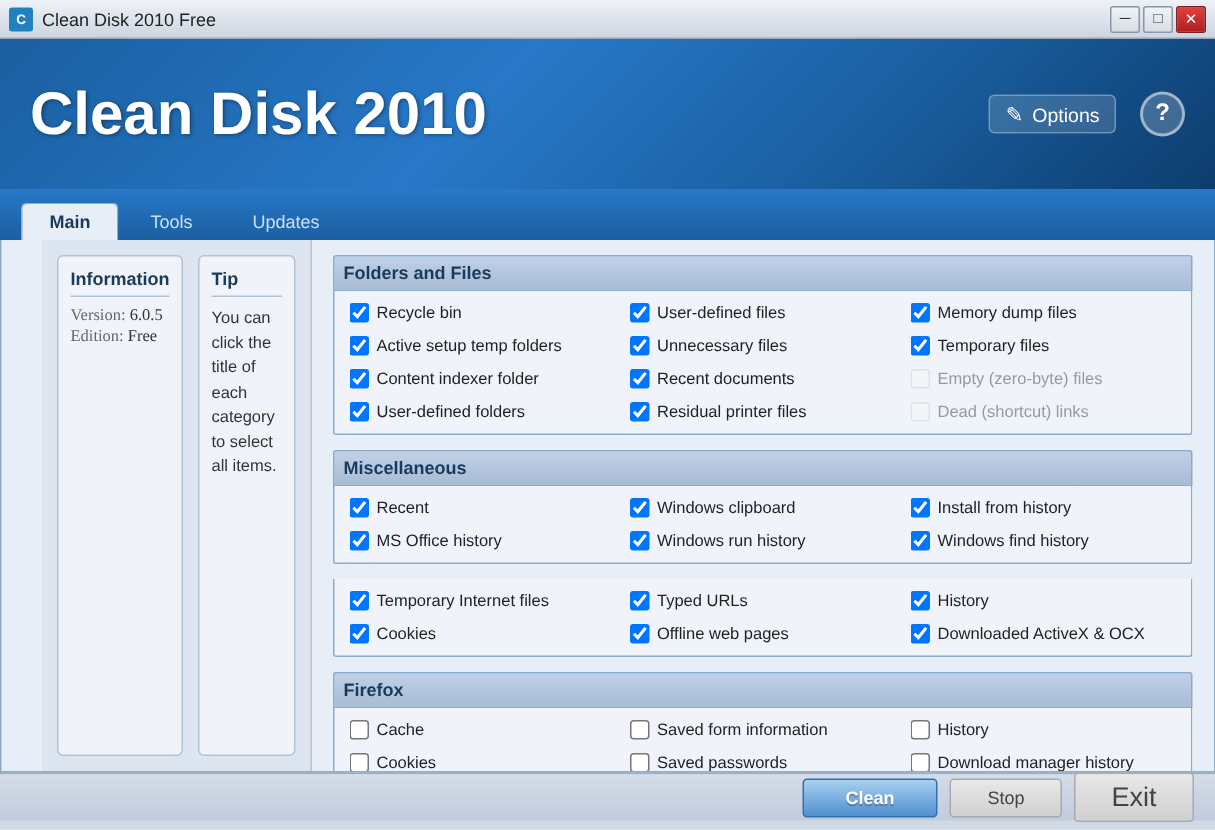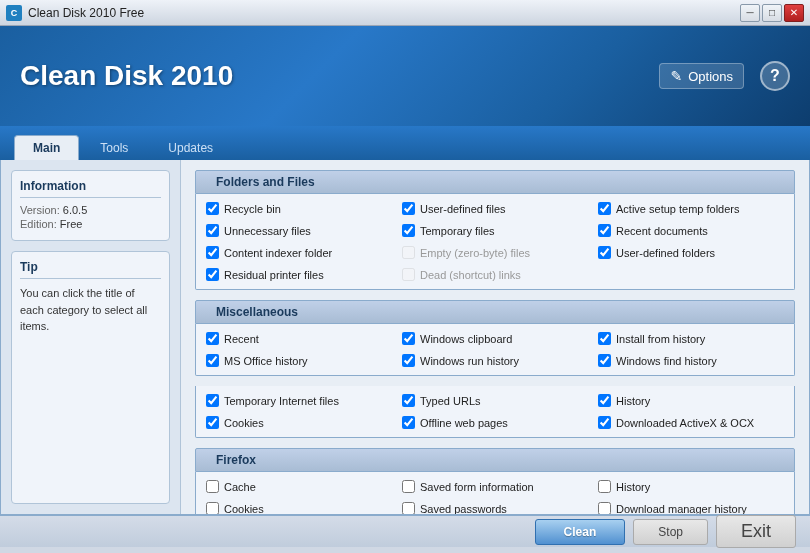--- a/index.html
+++ b/index.html
@@ -25,21 +25,21 @@
     
     .app-header {
       background: linear-gradient(135deg, #1a5fa0 0%, #2878c8 40%, #1a5fa0 70%, #0d3d6e 100%);
       height: 100px;
       display: flex;
       align-items: center;
       padding: 0 20px;
       justify-content: space-between;
       position: relative;
     }
-    .app-title { color: white; font-size: 28px; font-weight: bold; text-shadow: 1px 1px 3px rgba(0,0,0,0.4); }
+    .app-title { color: white; font-size: 40px; font-weight: bold; text-shadow: 1px 1px 3px rgba(0,0,0,0.4); }
     .header-right { display: flex; align-items: center; gap: 16px; }
     .options-btn {
       display: flex; align-items: center; gap: 6px; color: white; font-size: 13px; cursor: pointer;
       background: rgba(255,255,255,0.15); border: 1px solid rgba(255,255,255,0.3); border-radius: 4px; padding: 4px 10px;
     }
     .options-icon { font-size: 14px; }
     .help-btn {
       width: 30px; height: 30px; border-radius: 50%; background: rgba(255,255,255,0.2);
       border: 2px solid rgba(255,255,255,0.5); color: white; font-size: 16px; font-weight: bold;
       display: flex; align-items: center; justify-content: center; cursor: pointer;
@@ -80,31 +80,32 @@
     }
 
     
     .sidebar {
       width: 180px;
       min-width: 180px;
       background: #dce5f0;
       border-right: 1px solid #b0c4d8;
       padding: 10px;
       display: flex;
-      flex-direction: column;
+      flex-direction: row;
       gap: 10px;
+      margin-left: 27px;
     }
     .info-box {
       background: #f0f4fa;
       border: 1px solid #b0c4d8;
       border-radius: 4px;
       padding: 8px;
     }
     .info-box-title { font-weight: bold; font-size: 12px; color: #1a3a5c; margin-bottom: 6px; border-bottom: 1px solid #b0c4d8; padding-bottom: 4px; }
-    .info-row { font-size: 11px; color: #333; margin-bottom: 2px; }
+    .info-row { font-size: 11px; color: #333; margin-bottom: 2px; font-family: Liberation Serif, serif; }
     .info-label { color: #666; }
     .tip-box {
       background: #f0f4fa;
       border: 1px solid #b0c4d8;
       border-radius: 4px;
       padding: 8px;
       flex: 1;
     }
     .tip-box-title { font-weight: bold; font-size: 12px; color: #1a3a5c; margin-bottom: 6px; border-bottom: 1px solid #b0c4d8; padding-bottom: 4px; }
     .tip-text { font-size: 11px; color: #333; line-height: 1.5; }
@@ -115,21 +116,21 @@
       padding: 10px 14px;
       overflow-y: auto;
       background: #e8eef5;
     }
 
     
     .section { margin-bottom: 10px; }
     .section-header {
       background: linear-gradient(to bottom, #c0d0e8, #a8bcd4);
       border: 1px solid #8aabcc;
-      padding: 4px 20px;
+      padding: 4px 6px;
       font-weight: bold;
       font-size: 12px;
       color: #1a3a5c;
       border-radius: 2px 2px 0 0;
     }
     .section-body {
       background: #f0f4fa;
       border: 1px solid #8aabcc;
       border-top: none;
       padding: 8px 10px;
@@ -238,37 +239,41 @@
         <label class="checkbox-item">
             <input type="checkbox" checked="" style="">
             <span>Recycle bin</span>
           </label>
         <label class="checkbox-item">
             <input type="checkbox" checked="" style="">
             <span>User-defined files</span>
           </label>
         <label class="checkbox-item">
             <input type="checkbox" checked="" style="">
+            <span>Memory dump files</span>
+          </label>
+        <label class="checkbox-item">
+            <input type="checkbox" checked="" style="">
             <span>Active setup temp folders</span>
           </label>
         <label class="checkbox-item">
             <input type="checkbox" checked="" style="">
             <span>Unnecessary files</span>
           </label>
         <label class="checkbox-item">
             <input type="checkbox" checked="" style="">
             <span>Temporary files</span>
           </label>
         <label class="checkbox-item">
             <input type="checkbox" checked="" style="">
+            <span>Content indexer folder</span>
+          </label>
+        <label class="checkbox-item">
+            <input type="checkbox" checked="" style="">
             <span>Recent documents</span>
-          </label>
-        <label class="checkbox-item">
-            <input type="checkbox" checked="" style="">
-            <span>Content indexer folder</span>
           </label>
         <label class="checkbox-item disabled">
             <input type="checkbox" disabled="" style="">
             <span>Empty (zero-byte) files</span>
           </label>
         <label class="checkbox-item">
             <input type="checkbox" checked="" style="">
             <span>User-defined folders</span>
           </label>
         <label class="checkbox-item">

